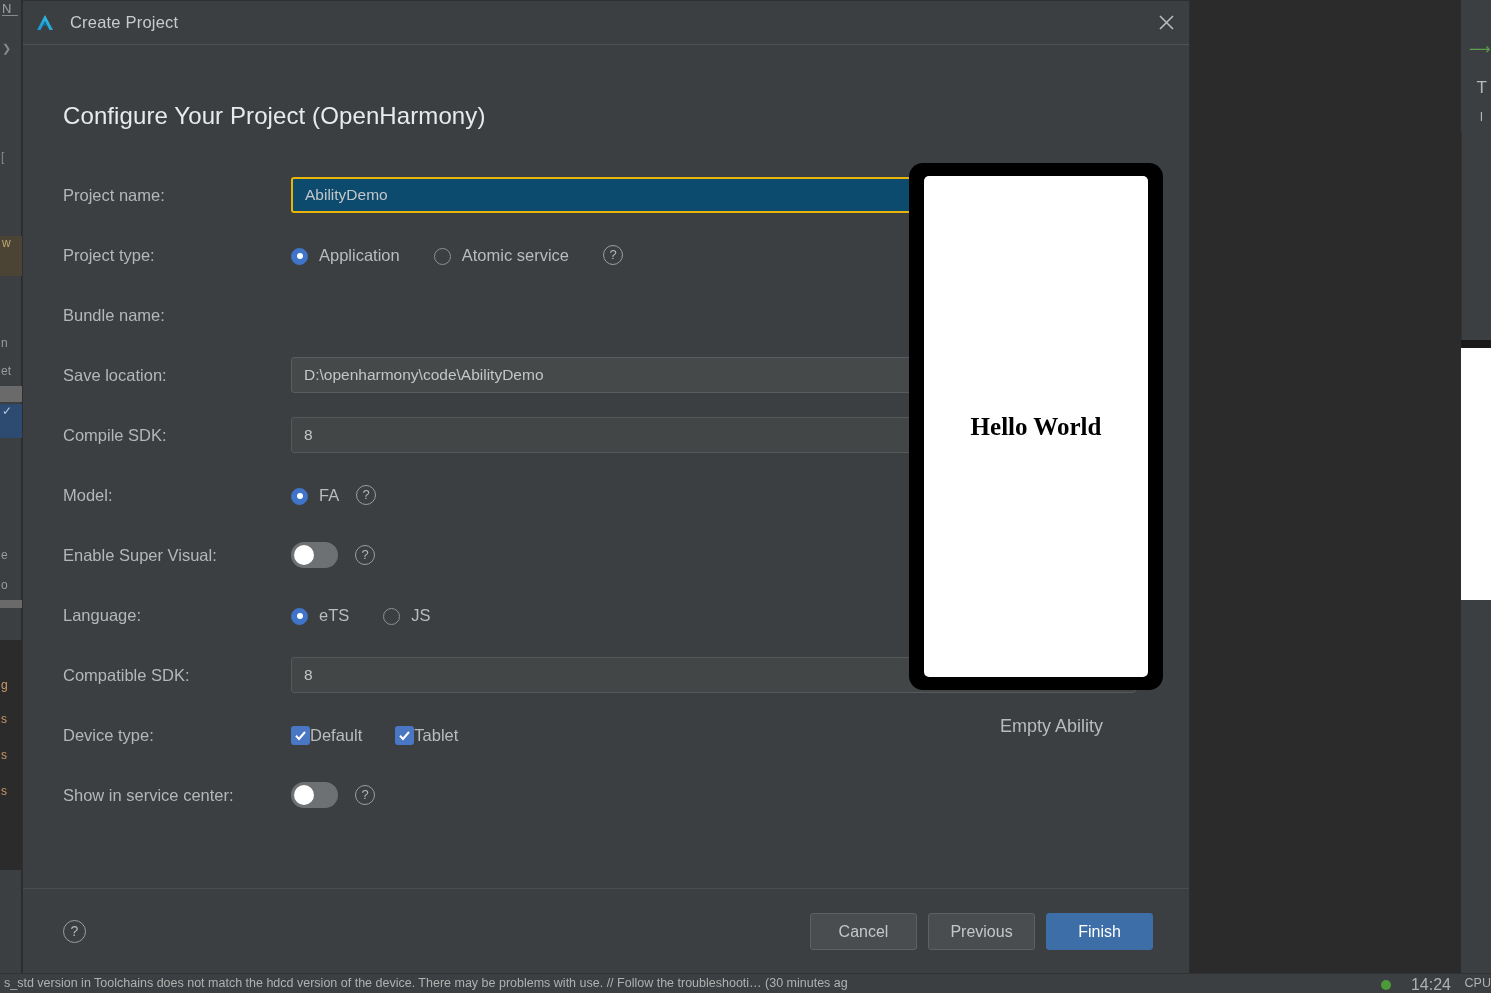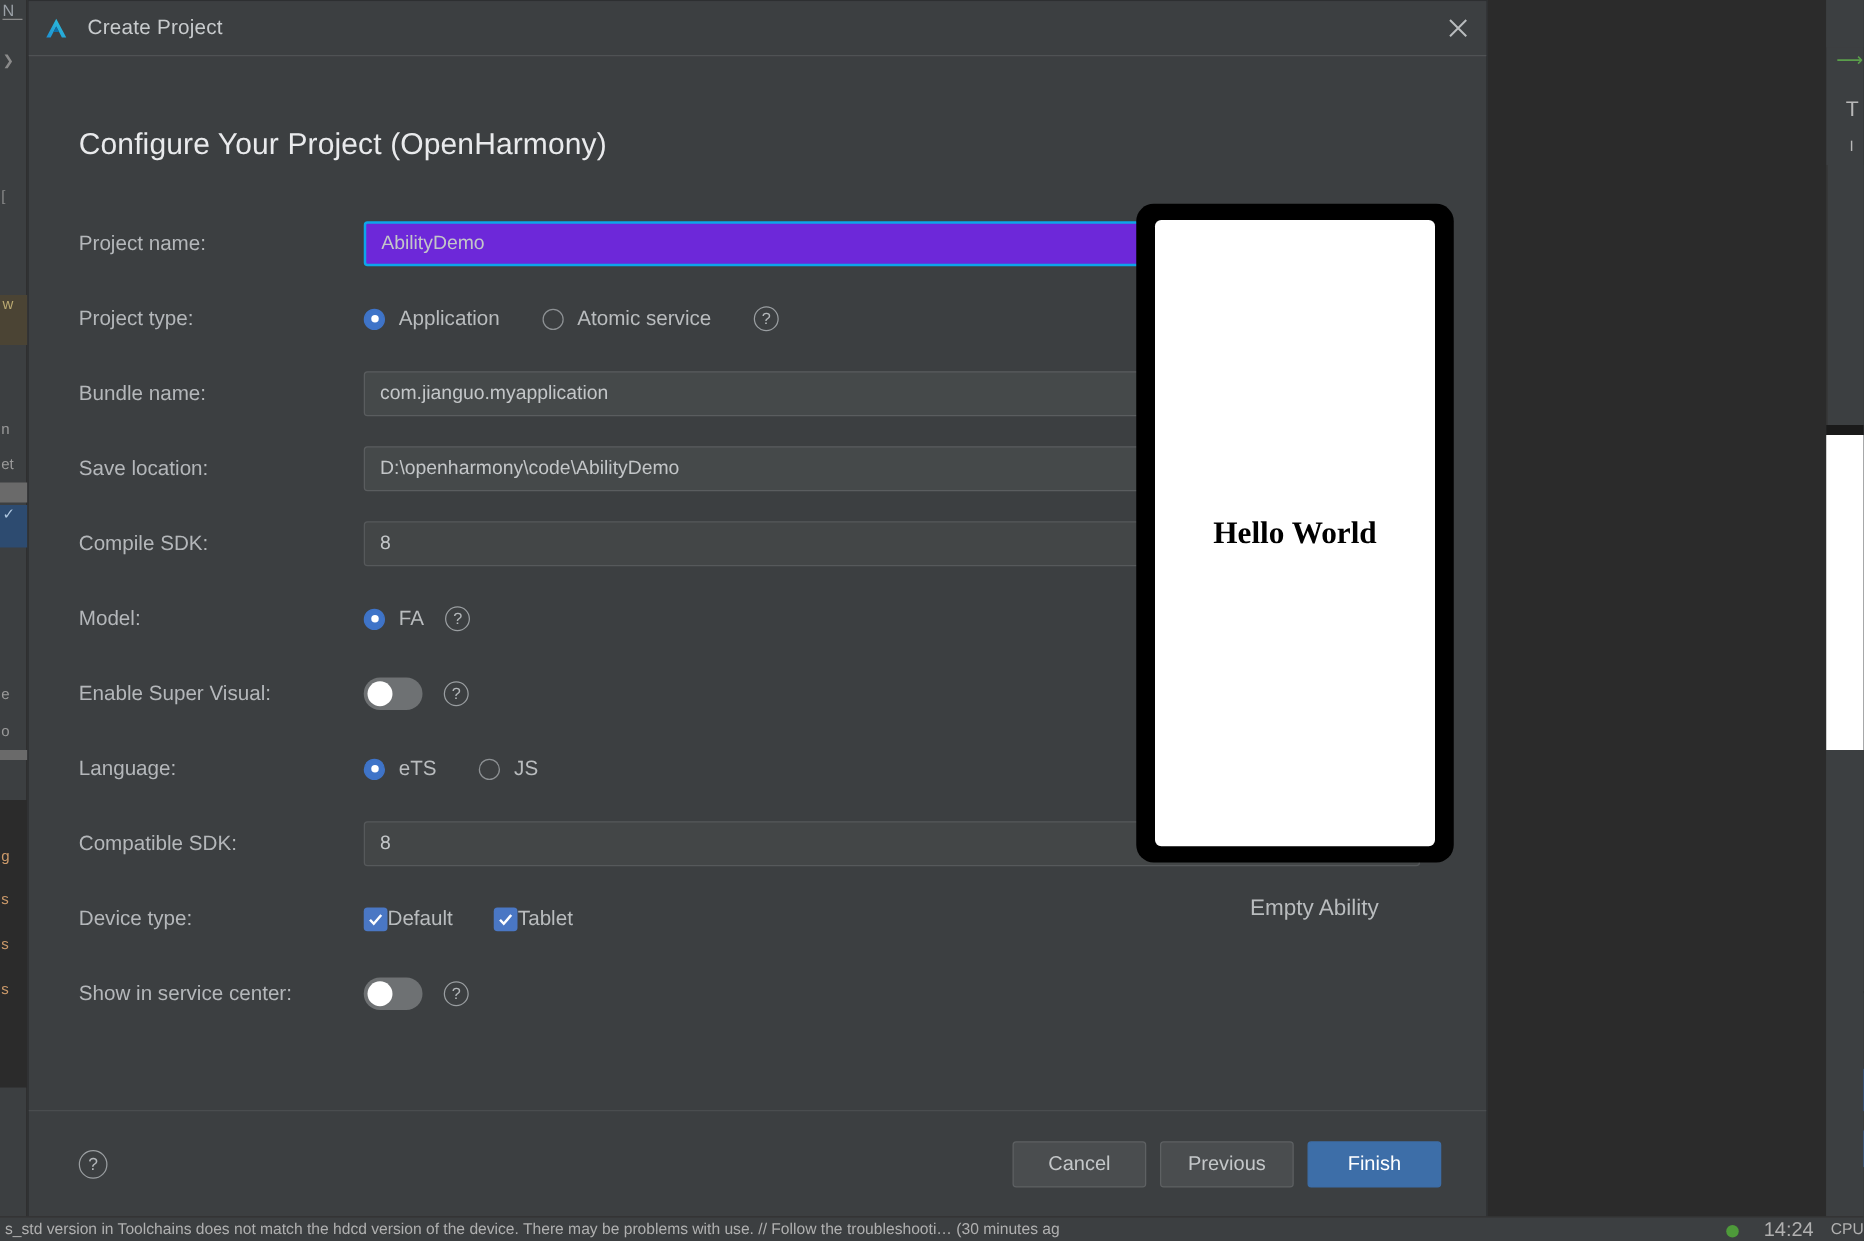--- a/index.html
+++ b/index.html
@@ -147,41 +147,41 @@
   }
   .row-ctl { flex: 1; display: flex; align-items: center; position: relative; }
 
   .textfield {
     width: 845px; height: 36px; background: #45494a;
     border: 1px solid #5a5d5f; border-radius: 3px;
     color: #c3c6c8; font-size: 15.5px; font-family: "Liberation Sans", sans-serif;
     padding: 0 12px; outline: none;
   }
   .textfield.focused {
-    border: 2px solid #0ea5e9; background: #6d28d9;
+    border: 2px solid #eab308; background: #0c4a6e;
     box-shadow: 0 0 0 1px #3c3f41;
   }
   .field-wrap { position: relative; width: 845px; }
   .field-icon-btn {
     position: absolute; right: 9px; top: 50%; transform: translateY(-50%);
     width: 20px; height: 20px; display: flex; align-items: center; justify-content: center;
   }
   .select-box {
     width: 845px; height: 36px; background: #434647;
     border: 1px solid #56595b; border-radius: 3px;
     color: #c3c6c8; font-size: 15.5px; display: flex; align-items: center;
     padding: 0 12px; position: relative;
   }
   .select-caret {
     position: absolute; right: 14px; top: 50%; transform: translateY(-50%);
   }
 
   
   .radio-group { display: flex; align-items: center; }
-  .radio-item { display: flex; align-items: center; margin-right: 34px; }
+  .radio-item { display: flex; align-items: flex-end; margin-right: 34px; }
   .radio {
     width: 17px; height: 17px; border-radius: 50%;
     border: 1px solid #8d9194; background: transparent;
     display: flex; align-items: center; justify-content: center;
     flex: 0 0 17px;
   }
   .radio.checked { background: #3f74c8; border-color: #3f74c8; }
   .radio.checked::after {
     content: ""; width: 6px; height: 6px; border-radius: 50%; background: #ffffff;
   }
@@ -342,23 +342,20 @@
                 <span class="radio"></span>
                 <span class="radio-label">Atomic service</span>
               </div>
             </div>
             <span class="help-icon" style="margin-left:0;">?</span>
           </div>
         </div>
 
         <div class="row">
           <div class="row-label">Bundle name:</div>
-          <div class="row-ctl">
-            <input class="textfield" value="com.jianguo.myapplication" style="">
-          </div>
         </div>
 
         <div class="row">
           <div class="row-label">Save location:</div>
           <div class="row-ctl">
             <div class="field-wrap">
               <input class="textfield" value="D:\openharmony\code\AbilityDemo" style="">
               <span class="field-icon-btn">
                 <svg viewBox="0 0 18 18" width="18" height="18" fill="none" stroke="#b0b4b7" stroke-width="1.2">
                   <path d="M2 14.2 V4.2 H7 L8.4 6 H13.2 V7.6"></path>

